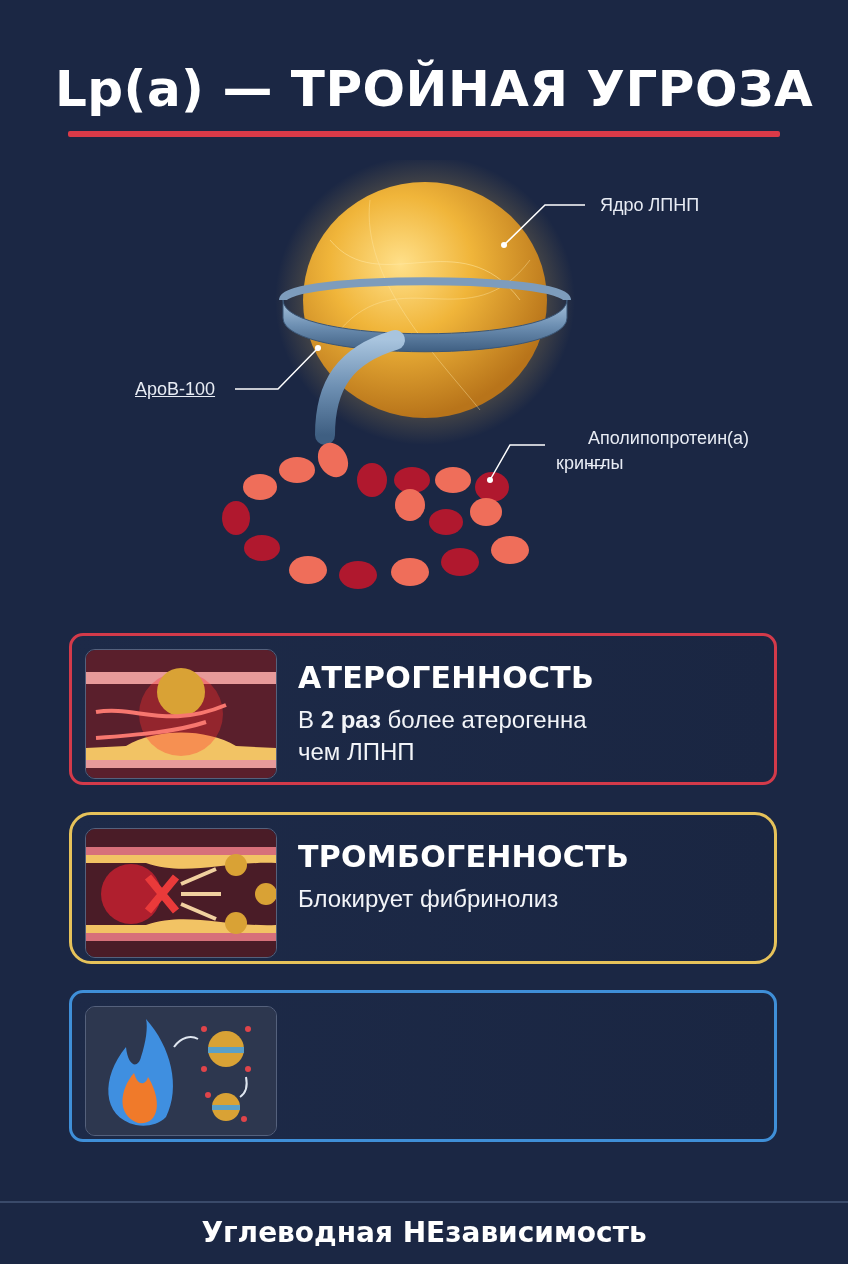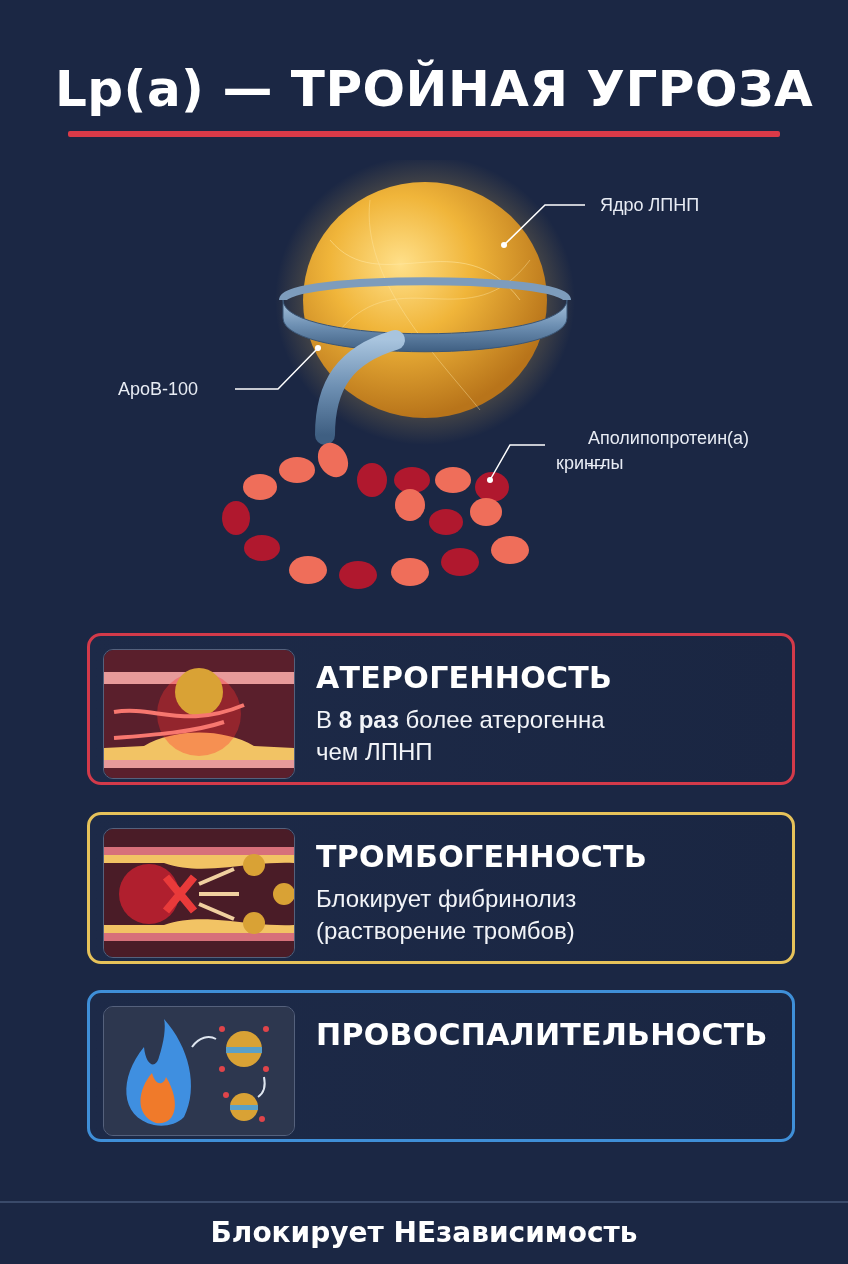--- a/index.html
+++ b/index.html
@@ -18,21 +18,20 @@
   .title-rule {
     position:absolute; left:68px; width:712px; top:131px; height:6px;
     background:#d93a48; border-radius:2px;
   }
   .diagram { position:absolute; left:0; top:160px; width:708px; height:440px; }
   .lbl { position:absolute; font-size:18px; color:#e8ecf4; line-height:26px; }
   .card {
     position:absolute; left:69px; width:708px; height:152px;
     border:3px solid #d33a4a; border-radius:14px; box-sizing:border-box;
     background:linear-gradient(90deg,#1d2a48,#1a2642);
-    margin-left:18px;
   }
   .card.yellow { border-color:#e6c25a; }
   .card.blue { border-color:#3f8fd8; }
   .thumb {
     position:absolute; left:13px; top:13px; width:190px; height:128px;
     border-radius:10px; overflow:hidden; border:1px solid #55617c;
   }
   .card-title {
     position:absolute; left:226px; top:24px; font-size:30px; font-weight:bold;
     font-family:"DejaVu Sans", sans-serif; letter-spacing:0.3px;
@@ -104,65 +103,64 @@
       <polyline points="318,348 278,389 235,389"></polyline>
       <polyline points="490,480 510,445 545,445"></polyline>
     </g>
     <g fill="#ffffff">
       <circle cx="504" cy="245" r="3"></circle>
         <circle cx="318" cy="348" r="3"></circle>
         <circle cx="490" cy="480" r="3"></circle>
     </g>
   </svg>
   <div class="lbl" style="left:600px;top:32px;">Ядро ЛПНП</div>
-  <div class="lbl" style="left:118px;top:216px;">ApoB-100</div>
+  <div class="lbl" style="left:135px;top:216px;text-decoration:underline;">ApoB-100</div>
   <div class="lbl" style="left:556px;top:265px;margin-left:32px;">Аполипопротеин(а) —</div>
   <div class="lbl" style="left:556px;top:290px;">кринглы</div>
 </div>
 
 <div class="card" style="top:633px;">
   <div class="thumb">
     <svg width="190" height="128" viewBox="0 0 190 128">
       <rect width="190" height="128" fill="#5a1f2c"></rect>
       <rect y="22" width="190" height="12" fill="#e79a9a"></rect>
       <path d="M0,98 L40,96 C70,78 120,78 150,96 L190,98 L190,112 L0,112 Z" fill="#f2c364"></path>
       <rect y="110" width="190" height="8" fill="#e79a9a"></rect>
       <circle cx="95" cy="64" r="42" fill="#ff3030" fill-opacity="0.35"></circle>
       <circle cx="95" cy="42" r="24" fill="#d9a235"></circle>
       <path d="M10,62 C50,55 80,80 140,55" stroke="#f7776f" stroke-width="4" fill="none"></path>
       <path d="M10,88 C50,85 90,82 120,72" stroke="#f7776f" stroke-width="4" fill="none"></path>
     </svg>
   </div>
   <div class="card-title">АТЕРОГЕННОСТЬ</div>
   <div class="card-text">
-    <span>В </span><b>8 раз</b><span> более атерогенна</span><br>
+    <span>В </span><b>2 раз</b><span> более атерогенна</span><br>
     <span>чем ЛПНП</span>
   </div>
 </div>
 
-<div class="card yellow" style="top:812px;">
+<div class="card yellow" style="top:812px;border-radius:22px;">
   <div class="thumb">
     <svg width="190" height="128" viewBox="0 0 190 128">
       <rect width="190" height="128" fill="#4a1c27"></rect>
       <rect y="18" width="190" height="8" fill="#d7707a"></rect>
       <path d="M0,26 L190,26 L190,34 C140,32 100,48 60,34 L0,34 Z" fill="#f2c364"></path>
       <path d="M0,104 L190,104 L190,96 C140,98 100,82 60,96 L0,96 Z" fill="#f2c364"></path>
       <rect y="104" width="190" height="8" fill="#d7707a"></rect>
       <circle cx="45" cy="65" r="30" fill="#b01f2e"></circle>
       <path d="M62,48 L90,82 M90,48 L62,82" stroke="#e93a3a" stroke-width="8"></path>
       <path d="M95,65 L135,65 M95,55 L130,40 M95,75 L130,90" stroke="#f0d0a0" stroke-width="4"></path>
       <circle cx="150" cy="36" r="11" fill="#d9a235"></circle>
       <circle cx="180" cy="65" r="11" fill="#d9a235"></circle>
       <circle cx="150" cy="94" r="11" fill="#d9a235"></circle>
     </svg>
   </div>
   <div class="card-title">ТРОМБОГЕННОСТЬ</div>
   <div class="card-text">
     <span>Блокирует фибринолиз</span><br>
-    <span>(растворение тромбов)</span>
   </div>
 </div>
 
 <div class="card blue" style="top:990px;">
   <div class="thumb" style="background:#2b3550;">
     <svg width="190" height="128" viewBox="0 0 190 128">
       <rect width="190" height="128" fill="#2d374f"></rect>
       <path d="M50,118 C15,110 15,70 40,40 C42,60 52,62 55,50 C60,35 62,20 60,12 C85,40 95,80 80,110 C72,118 60,120 50,118 Z" fill="#3f8fe0"></path>
       <path d="M52,116 C30,108 34,82 48,66 C52,80 60,78 62,70 C72,86 74,104 66,112 C62,116 56,117 52,116 Z" fill="#f07a2a"></path>
       <circle cx="140" cy="42" r="18" fill="#d9a235"></circle>
@@ -174,19 +172,18 @@
       <g fill="#e0444a">
           <circle cx="118" cy="22" r="3"></circle>
           <circle cx="162" cy="22" r="3"></circle>
           <circle cx="118" cy="62" r="3"></circle>
           <circle cx="162" cy="62" r="3"></circle>
           <circle cx="122" cy="88" r="3"></circle>
           <circle cx="158" cy="112" r="3"></circle>
         </g>
     </svg>
   </div>
-  <div class="card-title">ПРОВОСПАЛИТЕЛЬНОСТЬ</div>
 </div>
 
 <div class="footer-rule"></div>
 <div class="footer">
-  <span>Блокирует </span><span class="hl">НЕ</span><span>зависимость</span>
+  <span>Углеводная </span><span class="hl">НЕ</span><span>зависимость</span>
 </div>
 
 </body></html>

